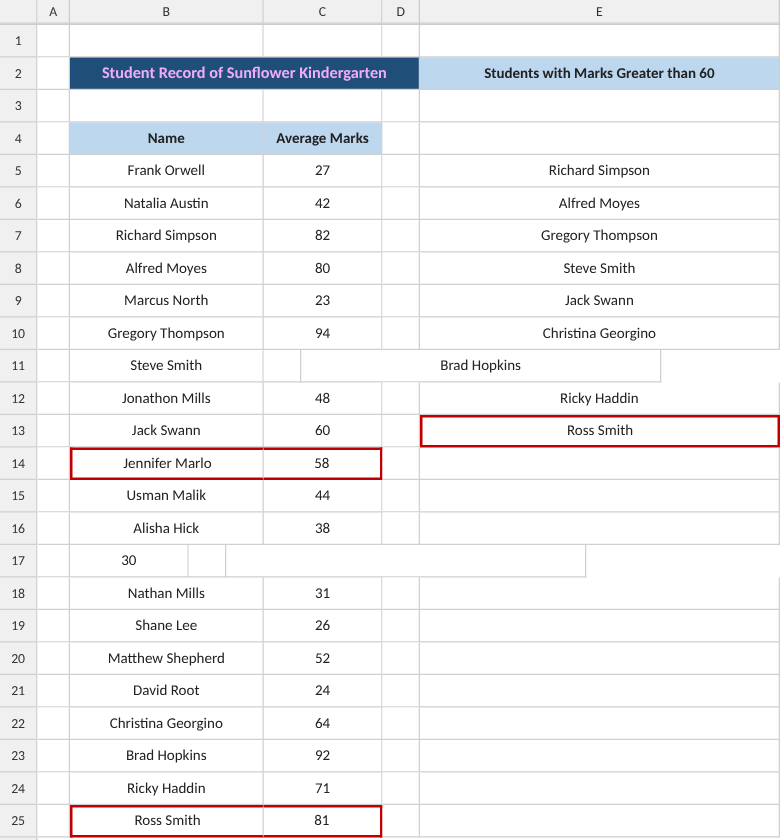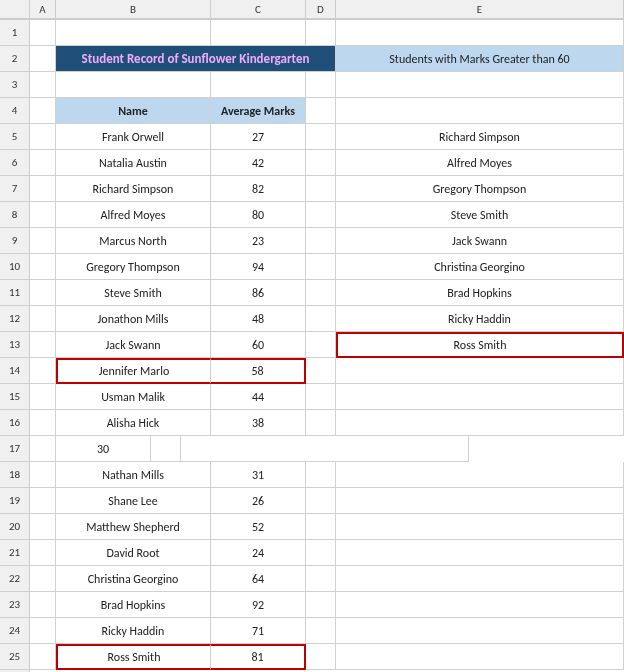--- a/index.html
+++ b/index.html
@@ -137,21 +137,21 @@
     .header-cell {
       background: #bdd7ee;
       font-weight: bold;
       color: #222;
       justify-content: center;
     }
 
     
     .header-cell-right {
       background: #bdd7ee;
-      font-weight: normal;
+      font-weight: bold;
       color: #222;
       justify-content: center;
       font-size: 12px;
     }
 
     
     .empty {
       background: #fff;
     }
 
@@ -291,21 +291,20 @@
         <div class="grid-row">
           <div class="cell cell-a empty"></div>
           <div class="cell cell-b">Gregory Thompson</div>
           <div class="cell cell-c">94</div>
           <div class="cell cell-d empty"></div>
           <div class="cell cell-e right-table-cell">Christina Georgino</div>
         </div>
         <div class="grid-row">
           <div class="cell cell-a empty"></div>
           <div class="cell cell-b">Steve Smith</div>
-          <div class="cell cell-c">86</div>
           <div class="cell cell-d empty"></div>
           <div class="cell cell-e right-table-cell">Brad Hopkins</div>
         </div>
         <div class="grid-row">
           <div class="cell cell-a empty"></div>
           <div class="cell cell-b">Jonathon Mills</div>
           <div class="cell cell-c">48</div>
           <div class="cell cell-d empty"></div>
           <div class="cell cell-e right-table-cell">Ricky Haddin</div>
         </div>

